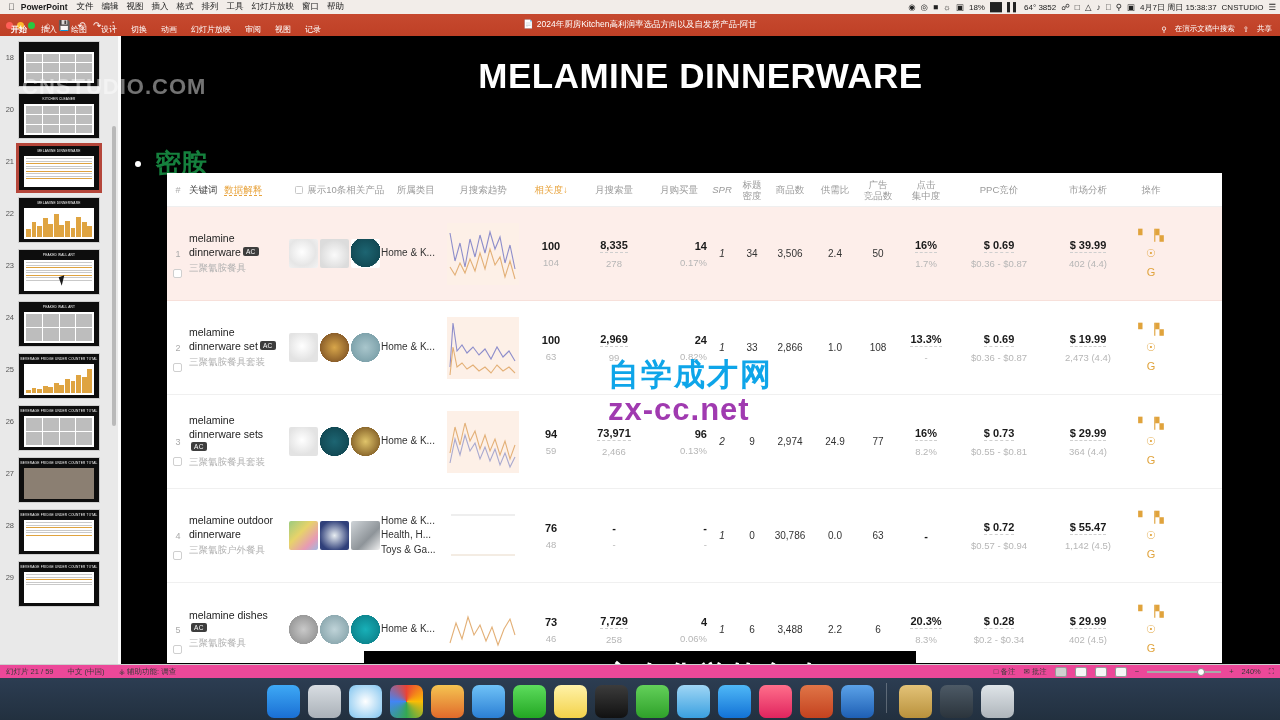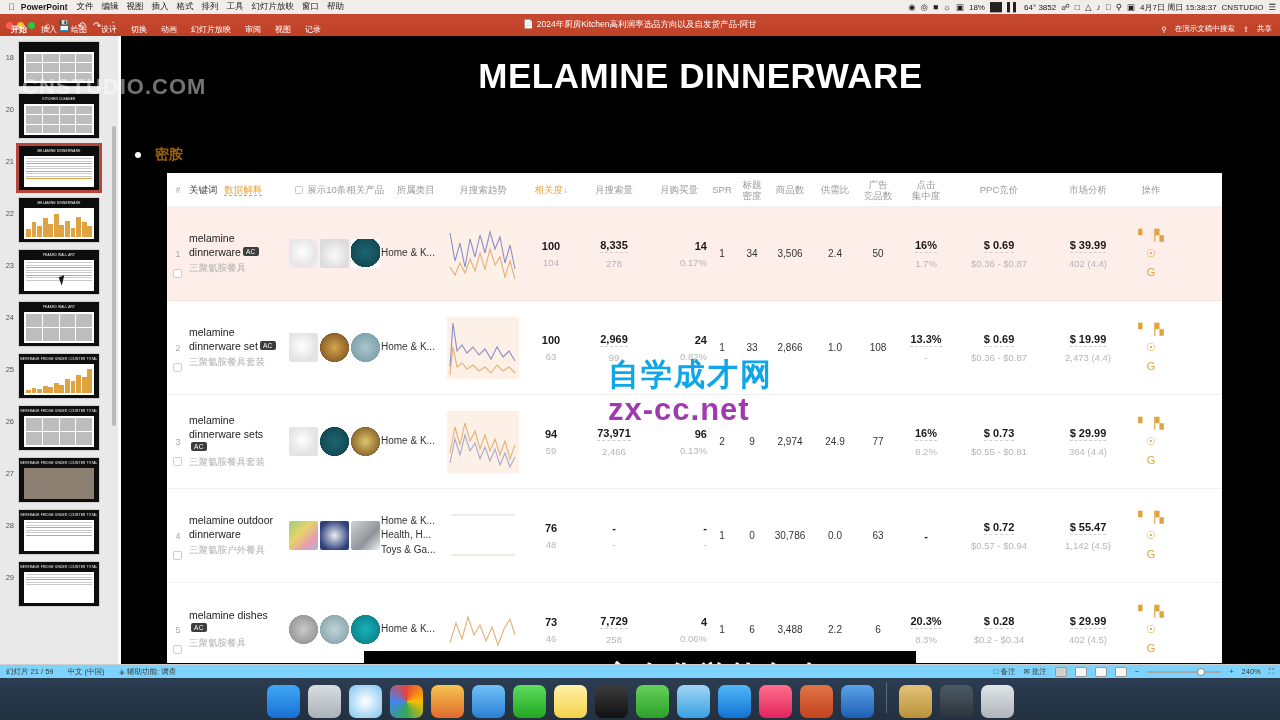--- a/index.html
+++ b/index.html
@@ -86,21 +86,21 @@
     position:absolute; left:121px; top:0; width:1159px; height:628px;
     background:#000; overflow:hidden;
   }
   .slide-title {
     position:absolute; top:20px; left:0; right:0; text-align:center;
     color:#fff; font-size:35px; font-weight:bold; letter-spacing:.5px;
     font-family:"Liberation Sans", sans-serif;
   }
   .bullet { position:absolute; left:14px; top:110px; display:flex; align-items:center; gap:14px; }
   .bullet .dot { width:6px; height:6px; border-radius:50%; background:#fff; }
-  .bullet .txt { color:#a16207; font-size:14px; font-weight:bold; }
+  .bullet .txt { color:#15803d; font-size:26px; font-weight:bold; }
 
   
   .shot {
     position:absolute; left:46px; top:137px; width:1055px; height:490px;
     background:#fff; overflow:hidden;
   }
   .tbl-head {
     display:flex; align-items:center; height:34px; font-size:9.5px; color:#9a9a9a;
     border-bottom:1px solid #efefef; padding-top:2px;
   }
@@ -124,21 +124,21 @@
   }
   .c-kw .cn { color:#b2b2b2; font-size:9.5px; margin-top:3px; }
   .c-imgs { width:92px; display:flex; align-items:center; gap:2px; }
   .pimg { width:29px; height:29px; border-radius:2px; flex:none; background:#f4f4f4; position:relative; overflow:hidden;}
   .c-cat { width:60px; text-align:left; color:#333; font-size:10px; line-height:1.45; }
   .c-trend { width:84px; display:flex; justify-content:center; }
   .spark { width:72px; height:62px; }
   .c-rel { width:52px; }
   .c-vol { width:74px; }
   .c-buy { width:56px;text-align:right; }
-  .c-spr { width:30px; }
+  .c-spr { width:30px;font-style:italic; }
   .c-den { width:30px; }
   .c-cnt { width:46px; }
   .c-ratio { width:44px; }
   .c-adv { width:42px; }
   .c-click { width:54px; }
   .c-ppc { width:92px; }
   .c-mkt { width:86px; }
   .c-act { width:40px; }
   .big { color:#1a1a1a; font-size:11px; font-weight:bold; }
   .sub { color:#b6b6b6; font-size:9.5px; margin-top:5px; }
@@ -148,21 +148,21 @@
   
   .subtitle {
     position:absolute; left:364px; top:651px; width:552px; height:53px;
     background:#000; display:flex; align-items:center; justify-content:center;
   }
   .subtitle span { color:#fff; font-size:30px; font-weight:bold; letter-spacing:1px; }
 
   
   .statusbar {
     position:absolute; left:0; top:664px; width:1280px; height:14px;
-    background:#7dd3fc; border-top:1px solid #cecece;
+    background:#ec4899; border-top:1px solid #cecece;
     display:flex; align-items:center; font-size:7.5px; color:#3a3a3a; padding:0 6px;
   }
   .statusbar .s { margin-right:14px; white-space:nowrap; }
   .statusbar .right { margin-left:auto; display:flex; align-items:center; gap:8px; }
   .vbtn { width:12px; height:10px; border:1px solid #9a9a9a; border-radius:2px; background:#f7f7f7; display:inline-block;}
   .vbtn.on { background:#cfcfcf; }
   .zslider { width:74px; height:2px; background:#a9a9a9; position:relative; }
   .zknob { position:absolute; left:50px; top:-3px; width:8px; height:8px; border-radius:50%; background:#fff; border:1px solid #888; }
 
   

